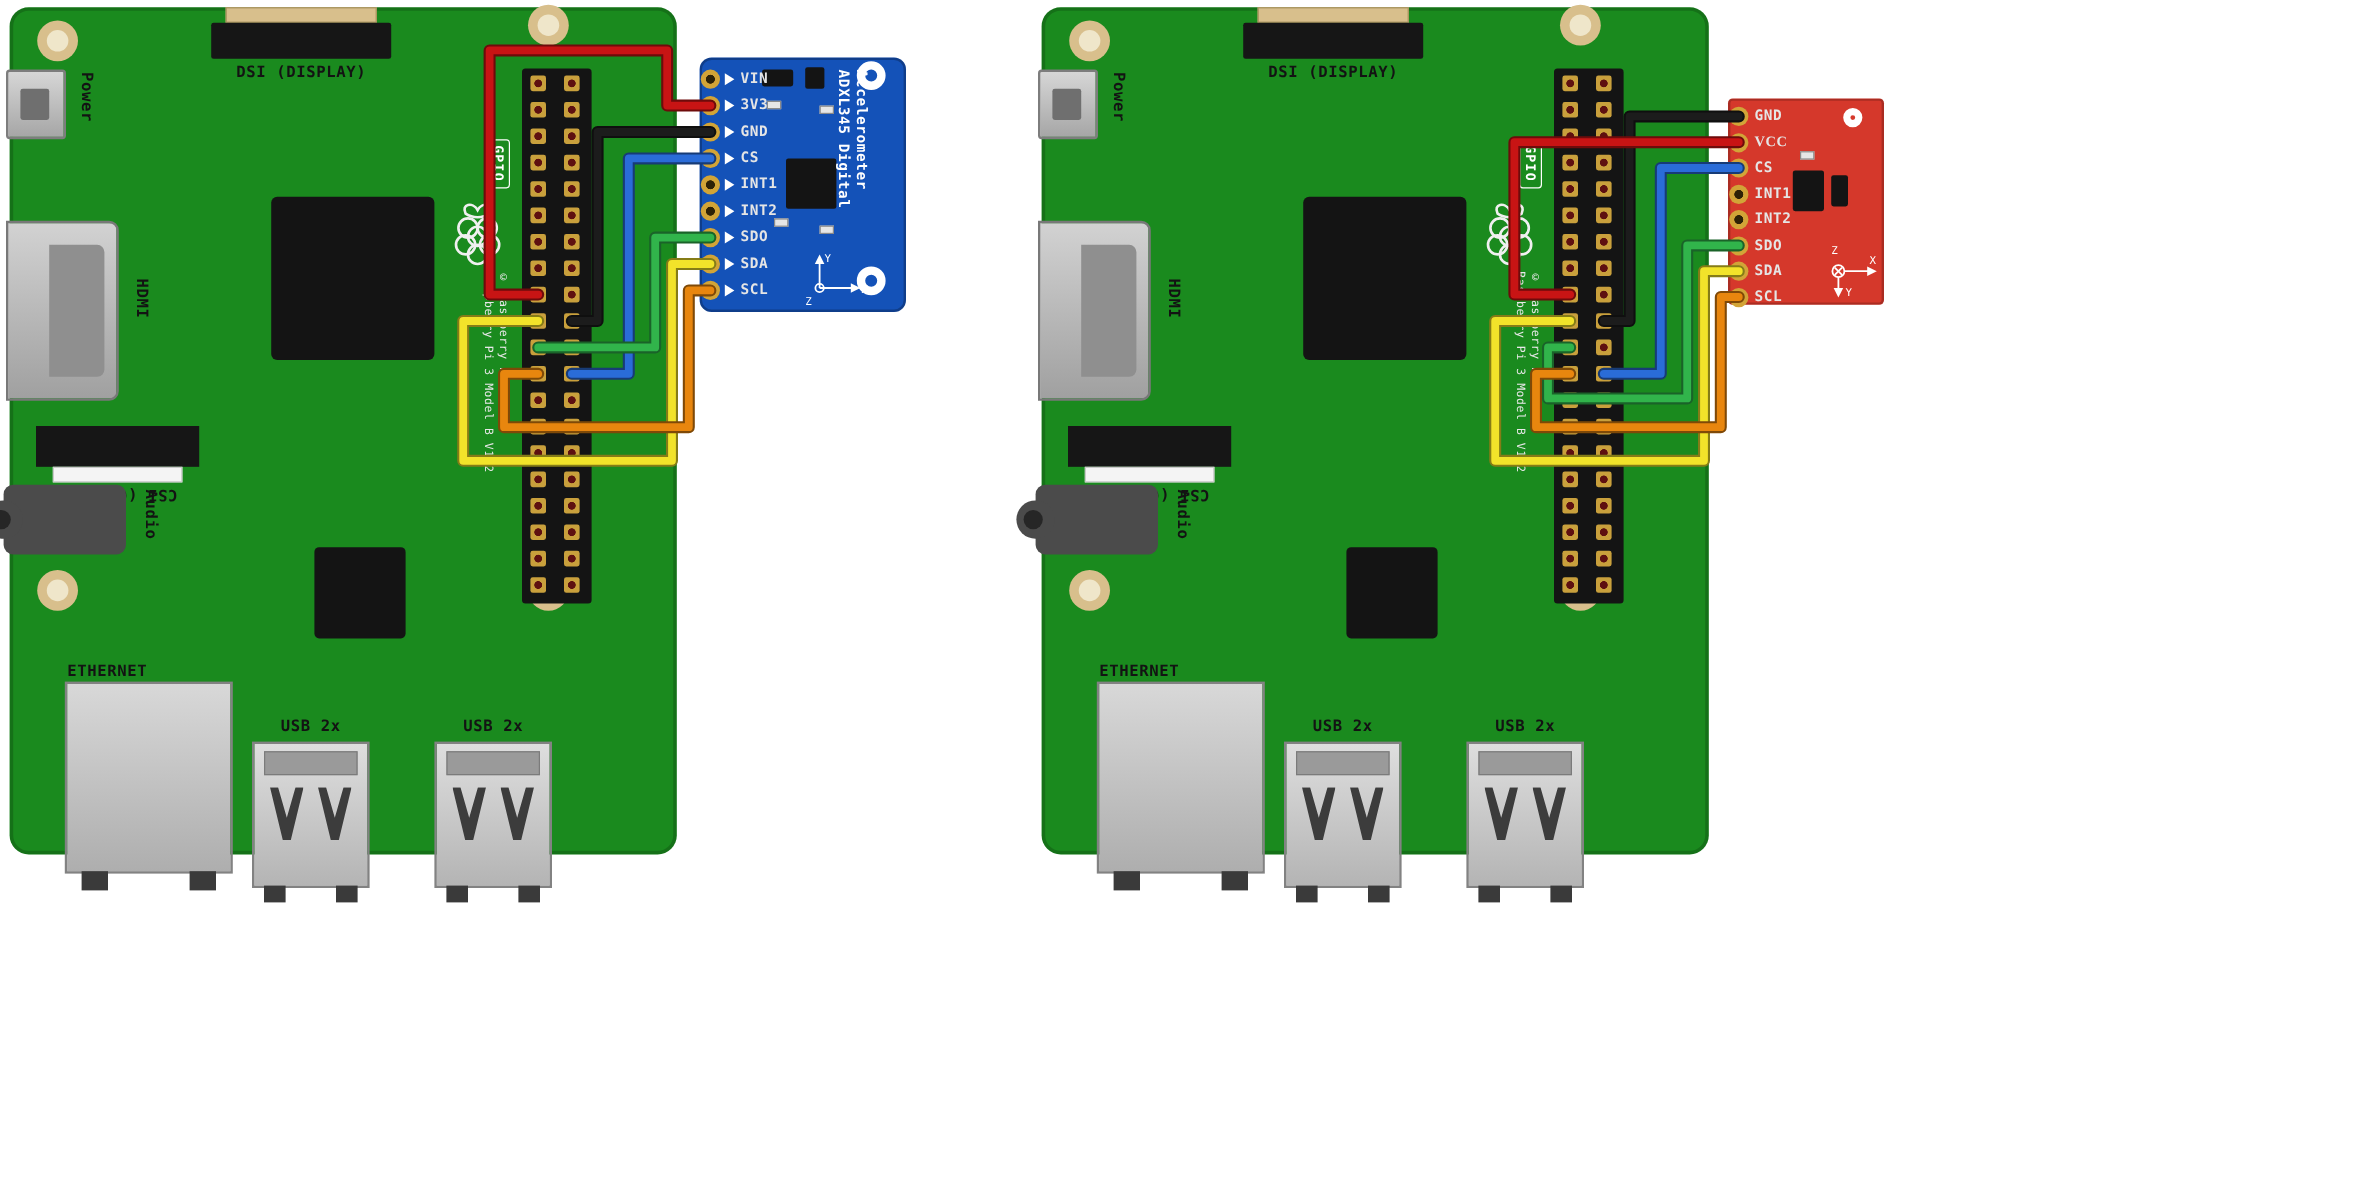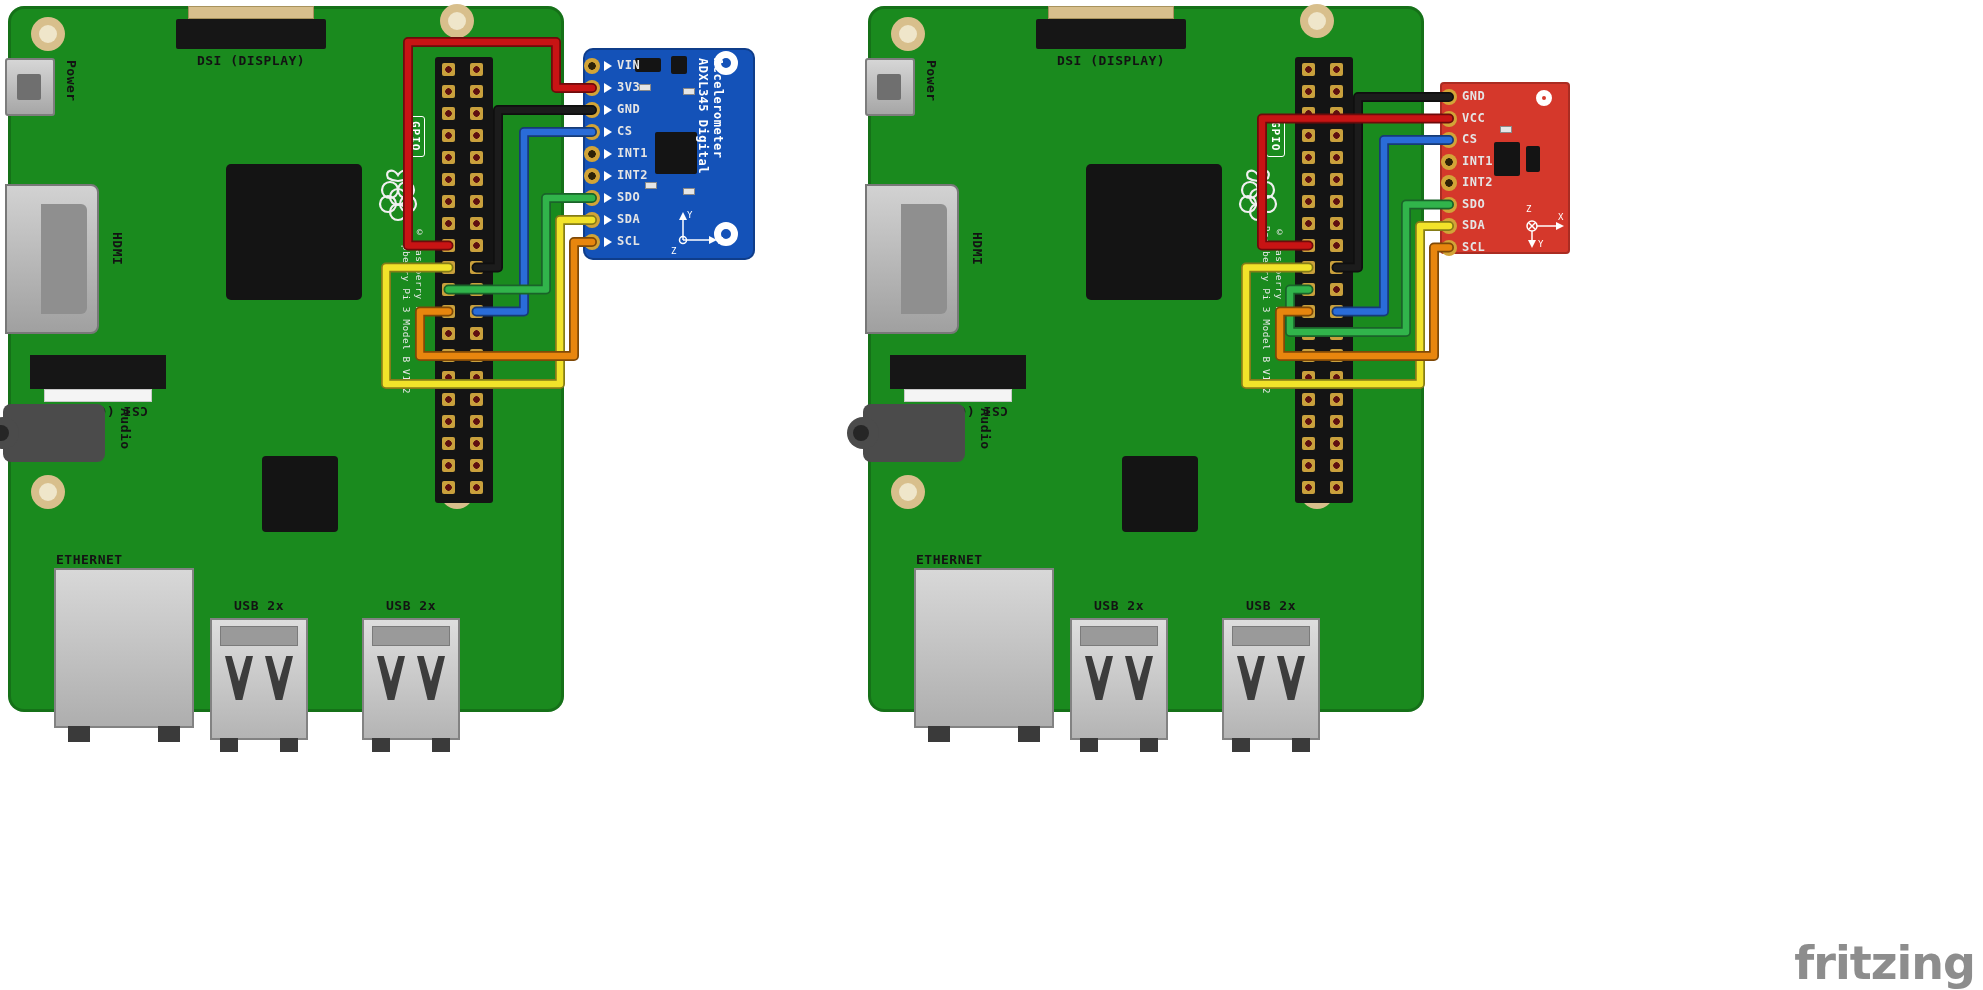--- a/index.html
+++ b/index.html
@@ -328,21 +328,21 @@
         <path d="M46 26l-8-4v8z"></path>
       <line x1="14" y1="31" x2="14" y2="42"></line>
         <path d="M14 48l-4-8h8z"></path>
       <text x="8" y="12">Z</text>
       <text x="40" y="20">X</text>
       <text x="20" y="47">Y</text>
     </svg>
   <div class="bk-pad" style="top: 7px;"></div>
       <div class="bk-label" style="left: 22px; top: 7px;">GND</div>
       <div class="bk-pad" style="top: 28.5px;"></div>
-      <div class="bk-label" style="left: 22px; top: 28.5px;">VCC</div>
+      <div class="bk-label" style="left: 22px; top: 28.5px; font-family: Liberation Serif, serif;">VCC</div>
       <div class="bk-pad" style="top: 50px;"></div>
       <div class="bk-label" style="left: 22px; top: 50px;">CS</div>
       <div class="bk-pad" style="top: 71.5px;"></div>
       <div class="bk-label" style="left: 22px; top: 71.5px;">INT1</div>
       <div class="bk-pad" style="top: 93px;"></div>
       <div class="bk-label" style="left: 22px; top: 93px;">INT2</div>
       <div class="bk-pad" style="top: 114.5px;"></div>
       <div class="bk-label" style="left: 22px; top: 114.5px;">SDO</div>
       <div class="bk-pad" style="top: 136px;"></div>
       <div class="bk-label" style="left: 22px; top: 136px;">SDA</div>
@@ -370,14 +370,13 @@
       <polyline points="1449,140 1384,140 1384,311.5 1336.5,311.5" fill="none" stroke="rgb(23,59,118)" stroke-width="10" stroke-linecap="round" stroke-linejoin="round"></polyline>
       <polyline points="1449,140 1384,140 1384,311.5 1336.5,311.5" fill="none" stroke="#2a6cd8" stroke-width="6.5" stroke-linecap="round" stroke-linejoin="round"></polyline>
       <polyline points="1449,204.5 1406,204.5 1406,332 1290,332 1290,289.5 1308.5,289.5" fill="none" stroke="rgb(26,99,41)" stroke-width="10" stroke-linecap="round" stroke-linejoin="round"></polyline>
       <polyline points="1449,204.5 1406,204.5 1406,332 1290,332 1290,289.5 1308.5,289.5" fill="none" stroke="#31b44b" stroke-width="6.5" stroke-linecap="round" stroke-linejoin="round"></polyline>
       <polyline points="1449,226 1420,226 1420,384 1246,384 1246,267.5 1308.5,267.5" fill="none" stroke="rgb(133,124,23)" stroke-width="10" stroke-linecap="round" stroke-linejoin="round"></polyline>
       <polyline points="1449,226 1420,226 1420,384 1246,384 1246,267.5 1308.5,267.5" fill="none" stroke="#f2e32a" stroke-width="6.5" stroke-linecap="round" stroke-linejoin="round"></polyline>
       <polyline points="1449,247.5 1434,247.5 1434,356 1280,356 1280,311.5 1308.5,311.5" fill="none" stroke="rgb(127,73,7)" stroke-width="10" stroke-linecap="round" stroke-linejoin="round"></polyline>
       <polyline points="1449,247.5 1434,247.5 1434,356 1280,356 1280,311.5 1308.5,311.5" fill="none" stroke="#e8860e" stroke-width="6.5" stroke-linecap="round" stroke-linejoin="round"></polyline>
     </svg>
 
-  <div class="wm">fritzing</div>
 </div>
 
 </body></html>

